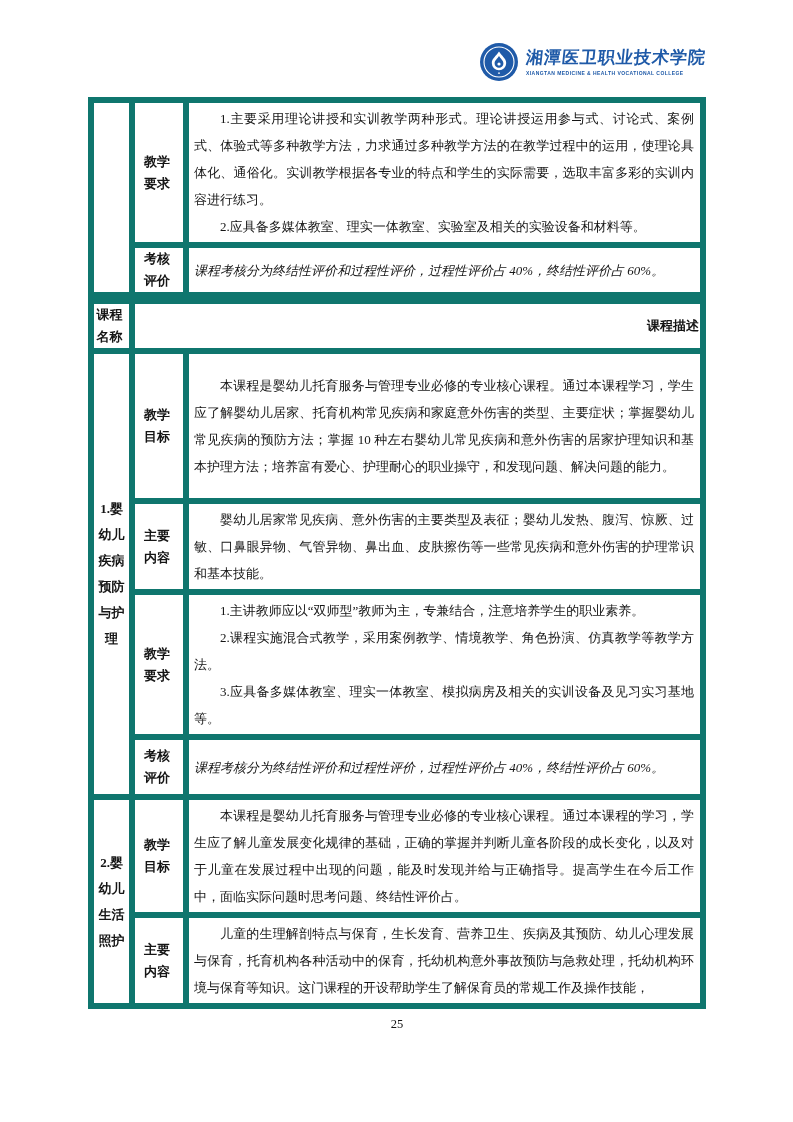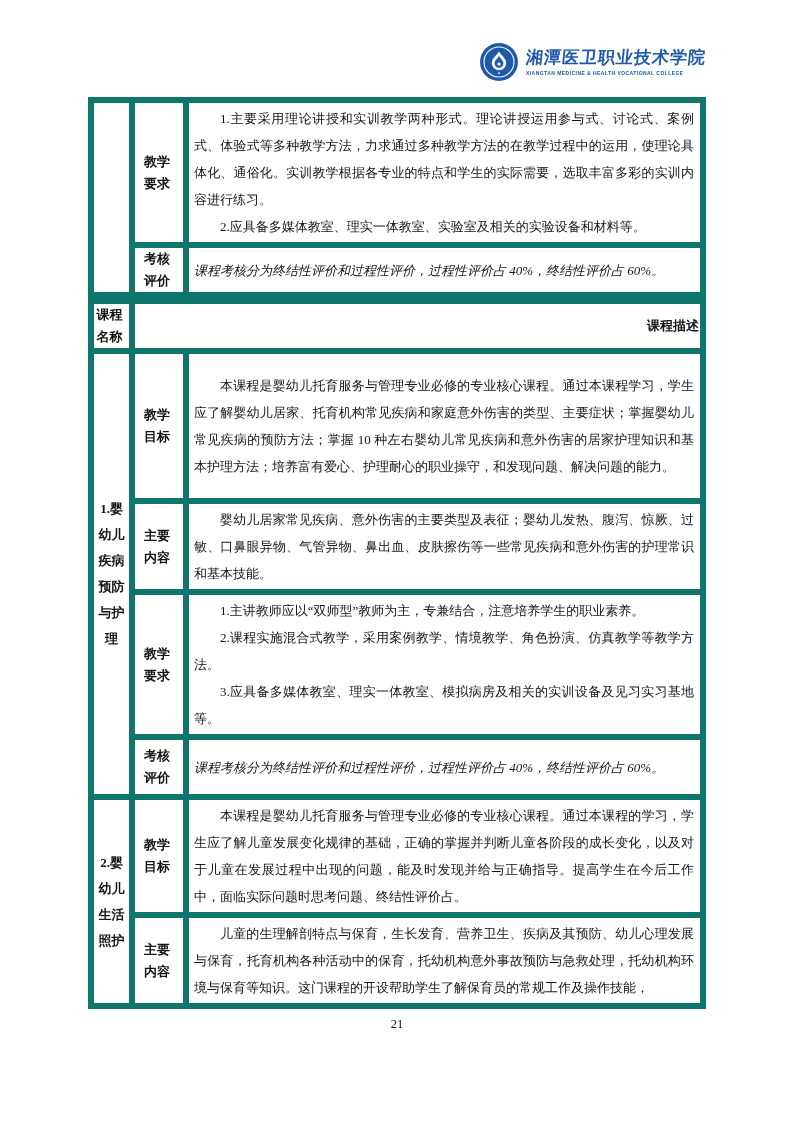--- a/index.html
+++ b/index.html
@@ -168,16 +168,16 @@
           <td class="label-cell rh78">
             <span class="lbl">主要内容</span>
           </td>
           <td class="body-cell">
               <p class="para">儿童的生理解剖特点与保育，生长发育、营养卫生、疾病及其预防、幼儿心理发展与保育，托育机构各种活动中的保育，托幼机构意外事故预防与急救处理，托幼机构环境与保育等知识。这门课程的开设帮助学生了解保育员的常规工作及操作技能，</p>
             </td>
         </tr>
       </tbody>
     </table>
 
-    <div class="page-num">21</div>
+    <div class="page-num">25</div>
 
   </div>
 </div>
 
 </body></html>

